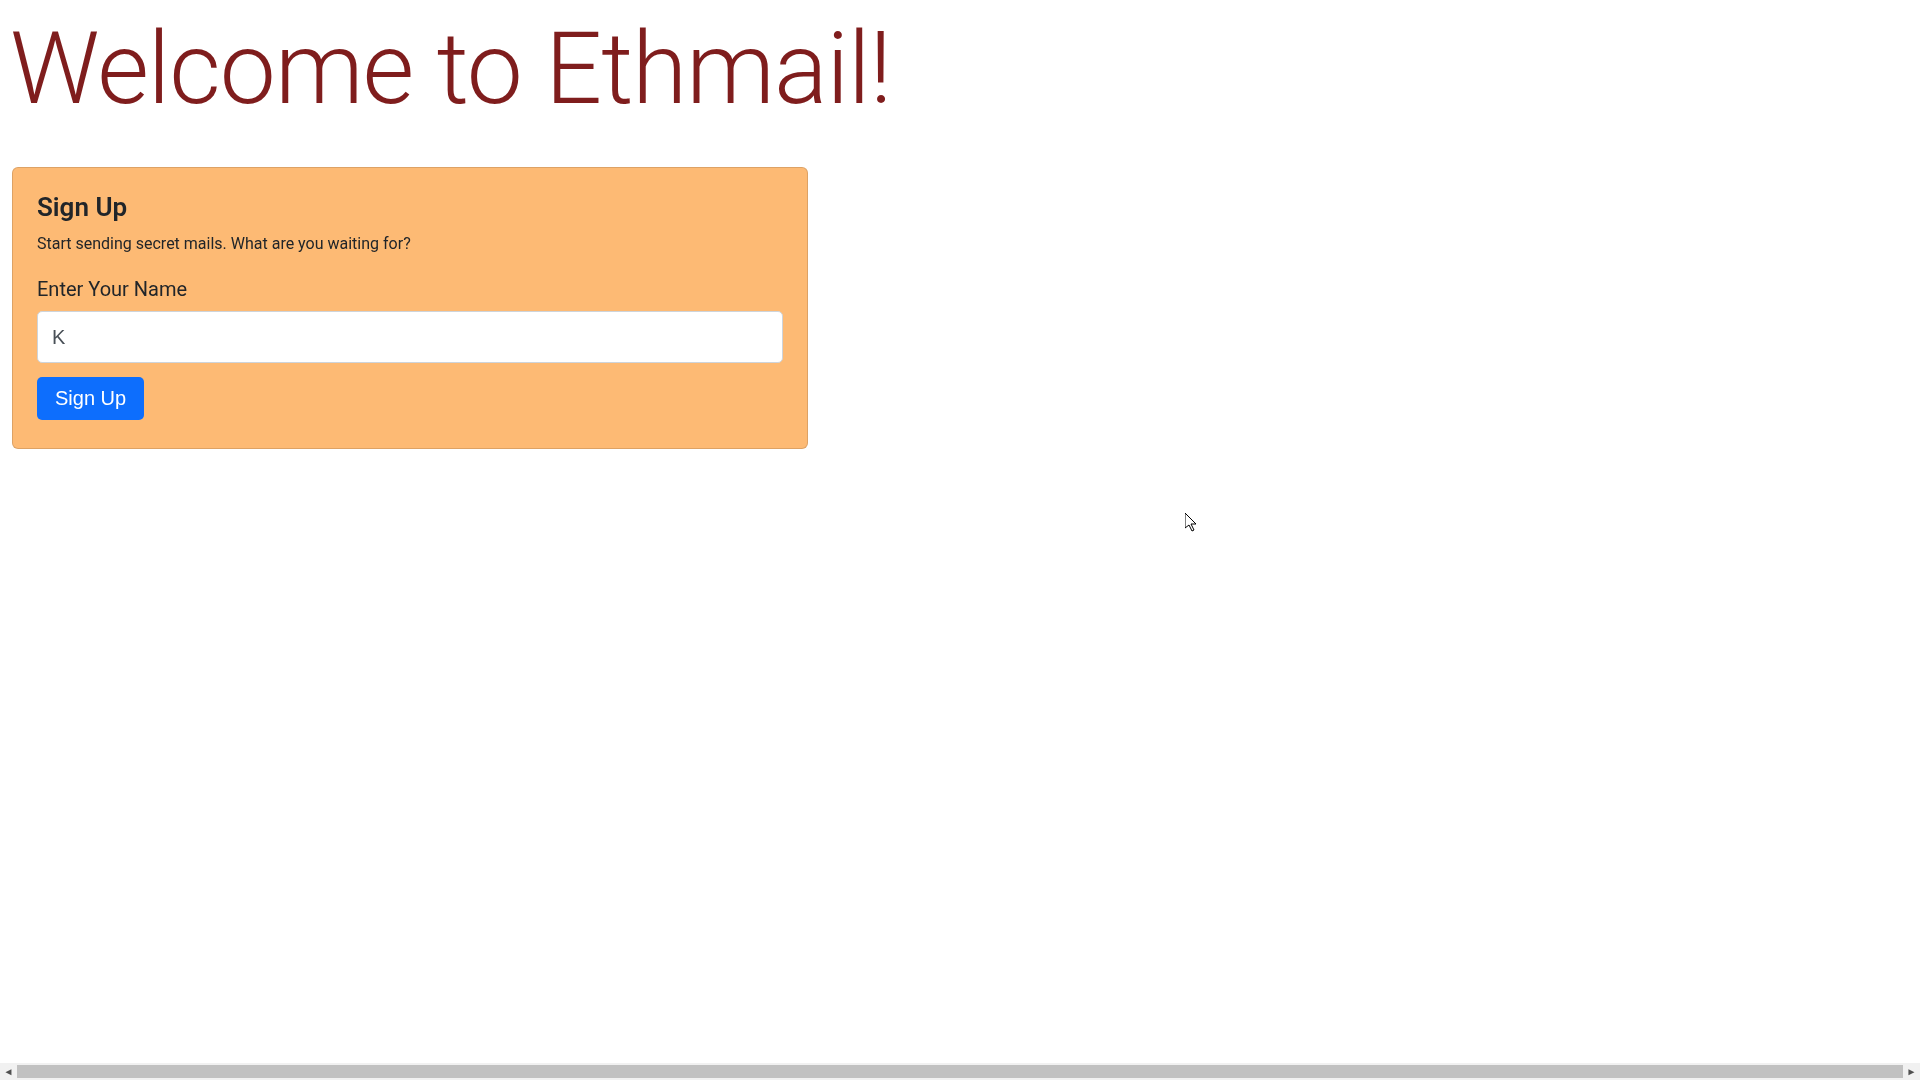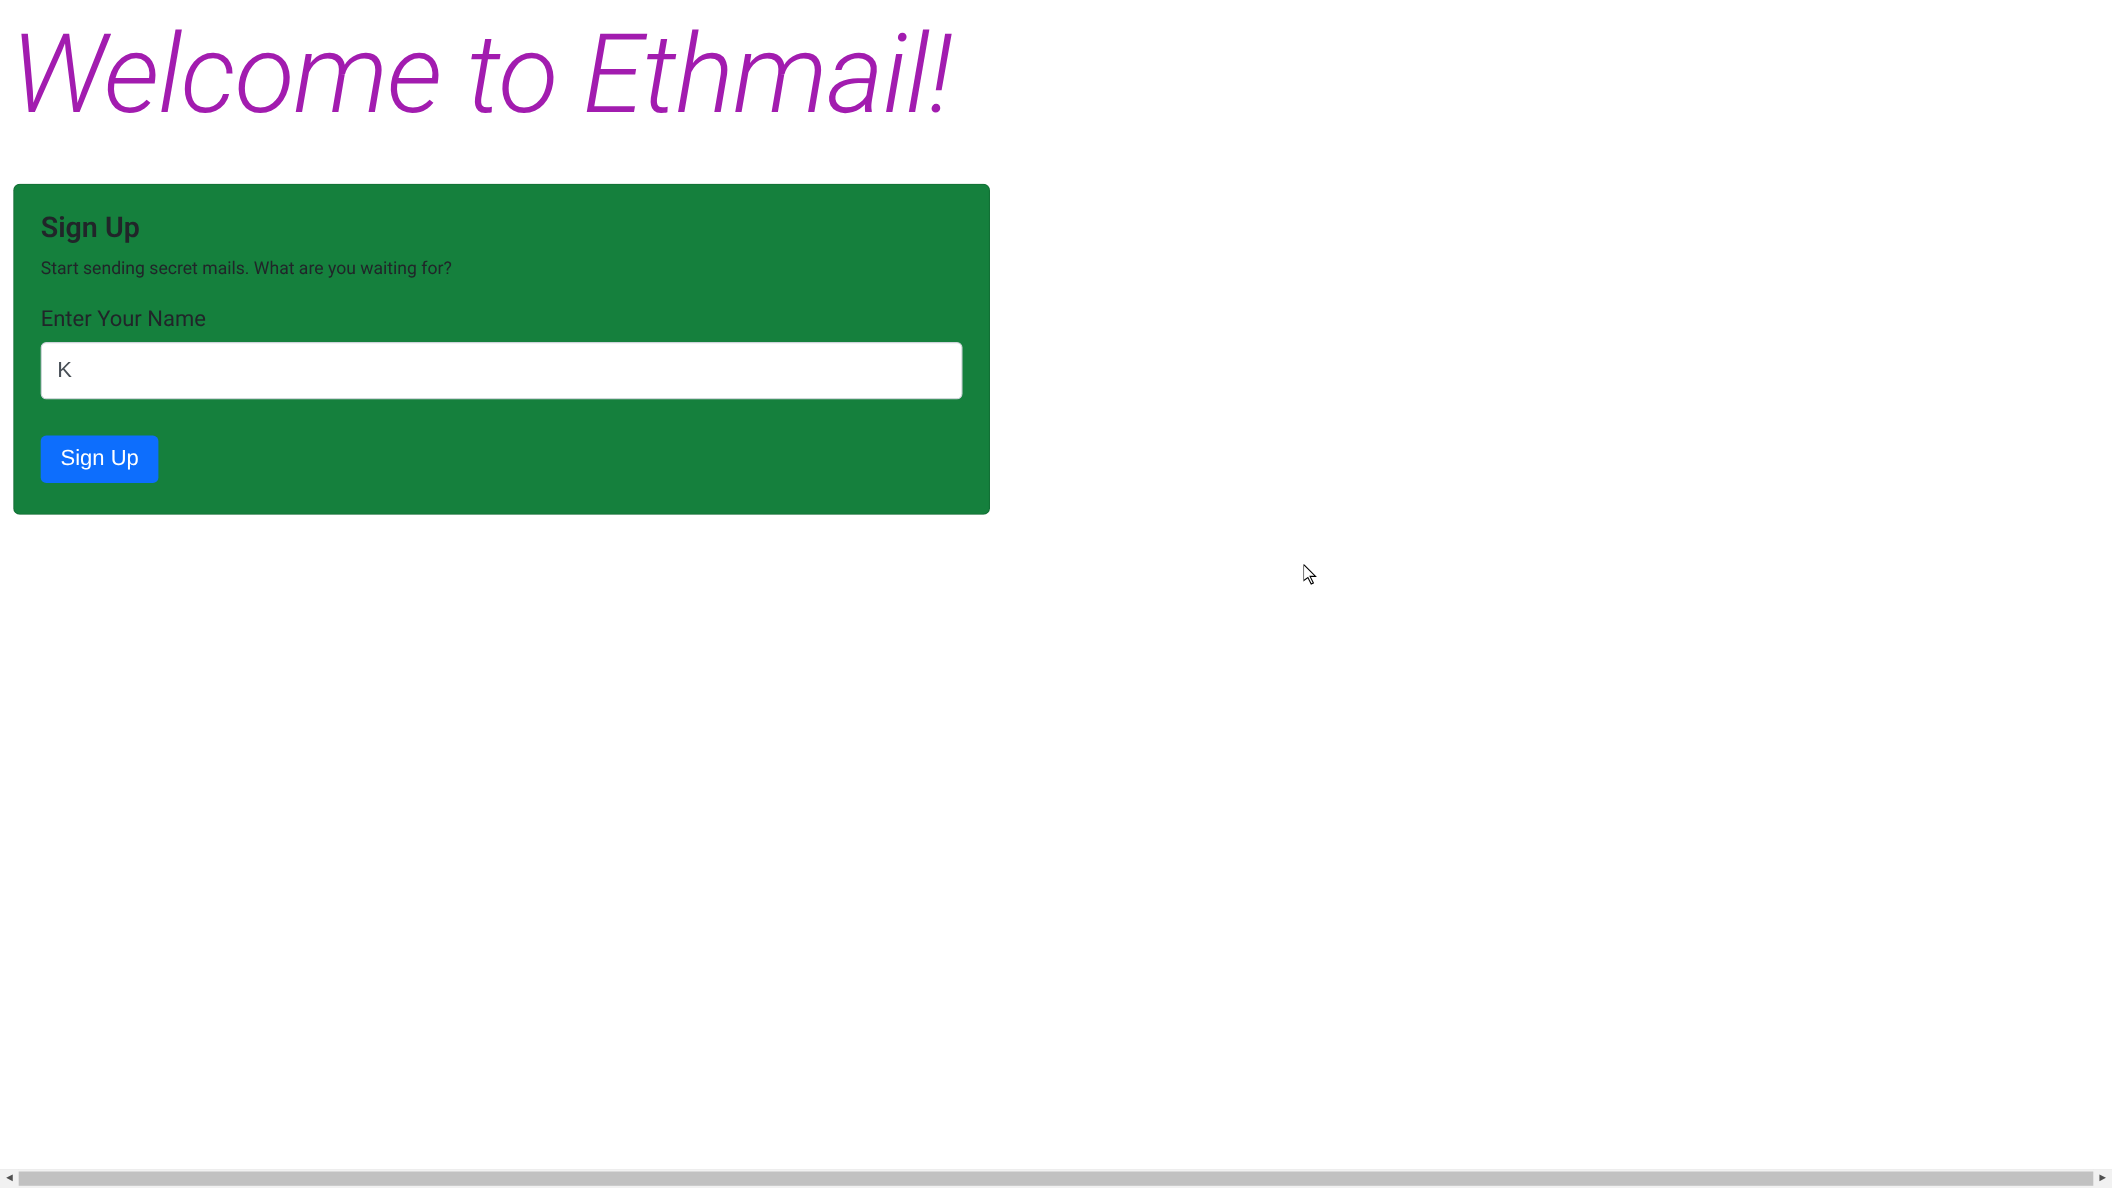--- a/index.html
+++ b/index.html
@@ -14,50 +14,49 @@
       color: #212529;
       width: 1920px;
       height: 1080px;
       position: relative;
       overflow-x: scroll;
     }
     
     .page-title {
       font-size: 100px;
       font-weight: 300;
-      color: #a21caf;
+      color: #7f1d1d;
       margin: 10px 12px 0 10px;
       letter-spacing: -1px;
-      font-style: italic;
     }
     
     .card {
       border: 1px solid rgba(0,0,0,0.125);
       border-radius: 6px;
-      width: 888px;
+      width: 796px;
       margin: 40px 0 0 12px;
       padding: 24px 24px 28px 24px;
-      background: #15803d;
+      background: #fdba74;
     }
     
     .card-title {
       font-size: 26px;
       font-weight: 600;
       color: #212529;
       margin-bottom: 12px;
     }
     
     .card-subtitle {
       font-size: 16px;
       color: #212529;
       margin-bottom: 24px;
     }
     
     .form-group {
-      margin-bottom: 27px;
+      margin-bottom: 8px;
     }
     
     .form-label {
       display: block;
       font-size: 20px;
       color: #212529;
       margin-bottom: 10px;
     }
     
     .form-control {

